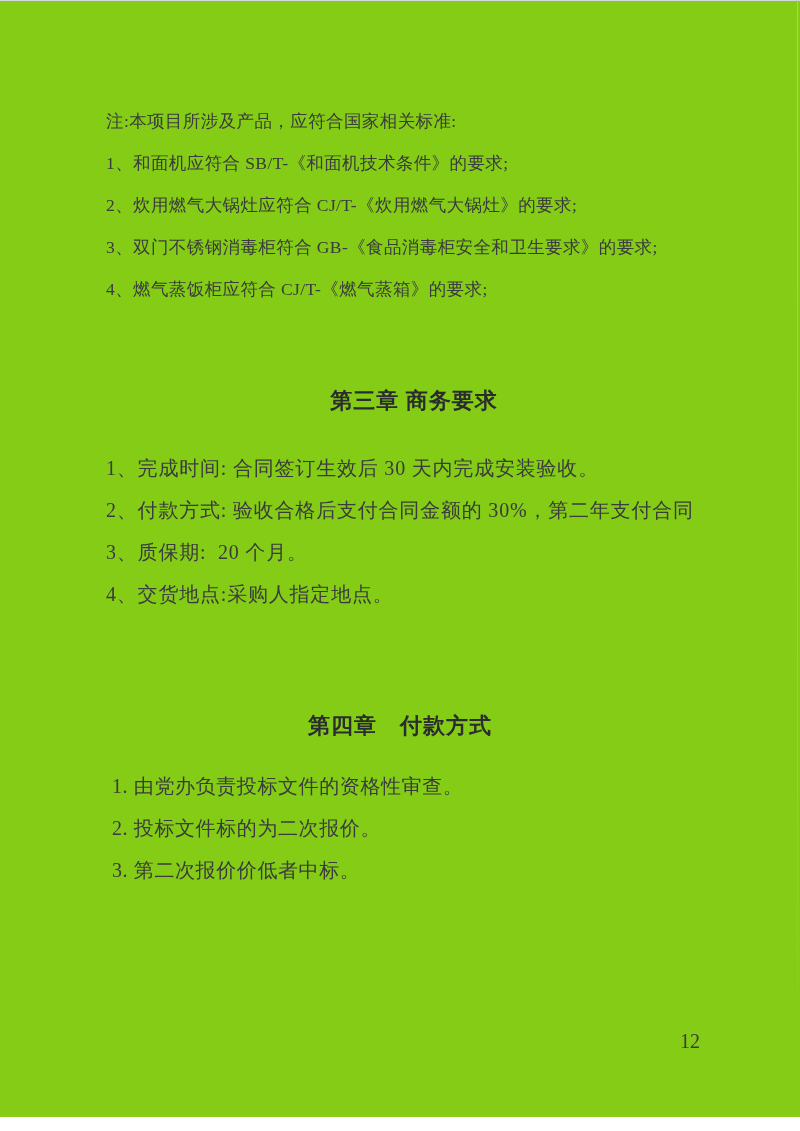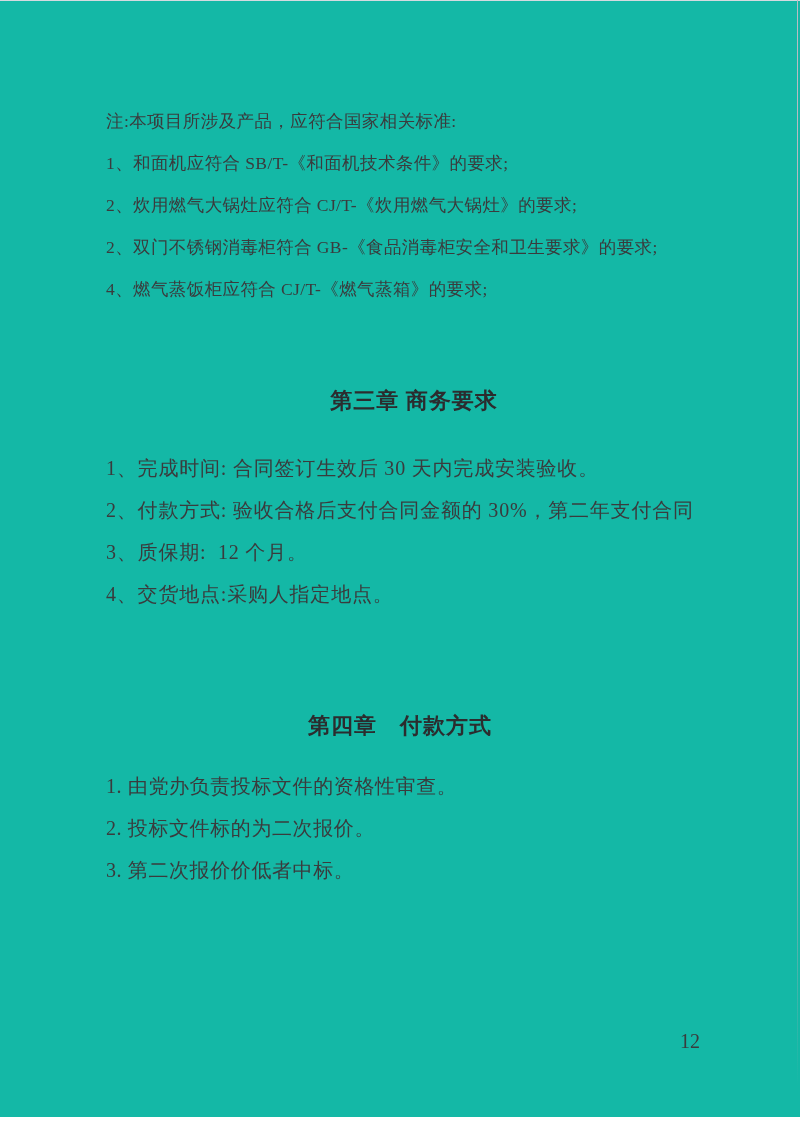--- a/index.html
+++ b/index.html
@@ -9,21 +9,21 @@
   body {
     width: 800px;
     height: 1131px;
     font-family: "Liberation Serif", serif;
     background: #ffffff;
   }
   .sheet {
     position: relative;
     width: 800px;
     height: 1131px;
-    background: #14b8a6;
+    background: #84cc16;
     overflow: hidden;
   }
   
   .edge-top {
     position: absolute;
     top: 0; left: 0;
     width: 100%; height: 1px;
     background: #d5dae0;
   }
   .edge-right {
@@ -75,21 +75,21 @@
   }
   .ch3-block .line {
     height: 42px;
     line-height: 42px;
     font-size: 20px;
     letter-spacing: 0.8px;
   }
   .ch4-block {
     position: absolute;
     top: 765px;
-    left: 106px;
+    left: 112px;
     width: 660px;
   }
   .ch4-block .line {
     height: 42px;
     line-height: 42px;
     font-size: 20px;
     letter-spacing: 0.6px;
   }
   .page-number {
     position: absolute;
@@ -106,30 +106,30 @@
 <div class="sheet">
 
   <div class="edge-top"></div>
   <div class="edge-right"></div>
   <div class="bottom-band"></div>
 
   <div class="top-block">
     <div class="line">注:本项目所涉及产品，应符合国家相关标准:</div>
     <div class="line">1、和面机应符合 SB/T-《和面机技术条件》的要求;</div>
     <div class="line">2、炊用燃气大锅灶应符合 CJ/T-《炊用燃气大锅灶》的要求;</div>
-    <div class="line">2、双门不锈钢消毒柜符合 GB-《食品消毒柜安全和卫生要求》的要求;</div>
+    <div class="line">3、双门不锈钢消毒柜符合 GB-《食品消毒柜安全和卫生要求》的要求;</div>
     <div class="line">4、燃气蒸饭柜应符合 CJ/T-《燃气蒸箱》的要求;</div>
   </div>
 
   <div class="chapter-title ch3-title">第三章 商务要求</div>
 
   <div class="ch3-block">
     <div class="line">1、完成时间: 合同签订生效后 30 天内完成安装验收。</div>
     <div class="line">2、付款方式: 验收合格后支付合同金额的 30%，第二年支付合同</div>
-    <div class="line">3、质保期:  12 个月。</div>
+    <div class="line">3、质保期:  20 个月。</div>
     <div class="line">4、交货地点:采购人指定地点。</div>
   </div>
 
   <div class="chapter-title ch4-title">第四章　付款方式</div>
 
   <div class="ch4-block">
     <div class="line">1. 由党办负责投标文件的资格性审查。</div>
     <div class="line">2. 投标文件标的为二次报价。</div>
     <div class="line">3. 第二次报价价低者中标。</div>
   </div>

